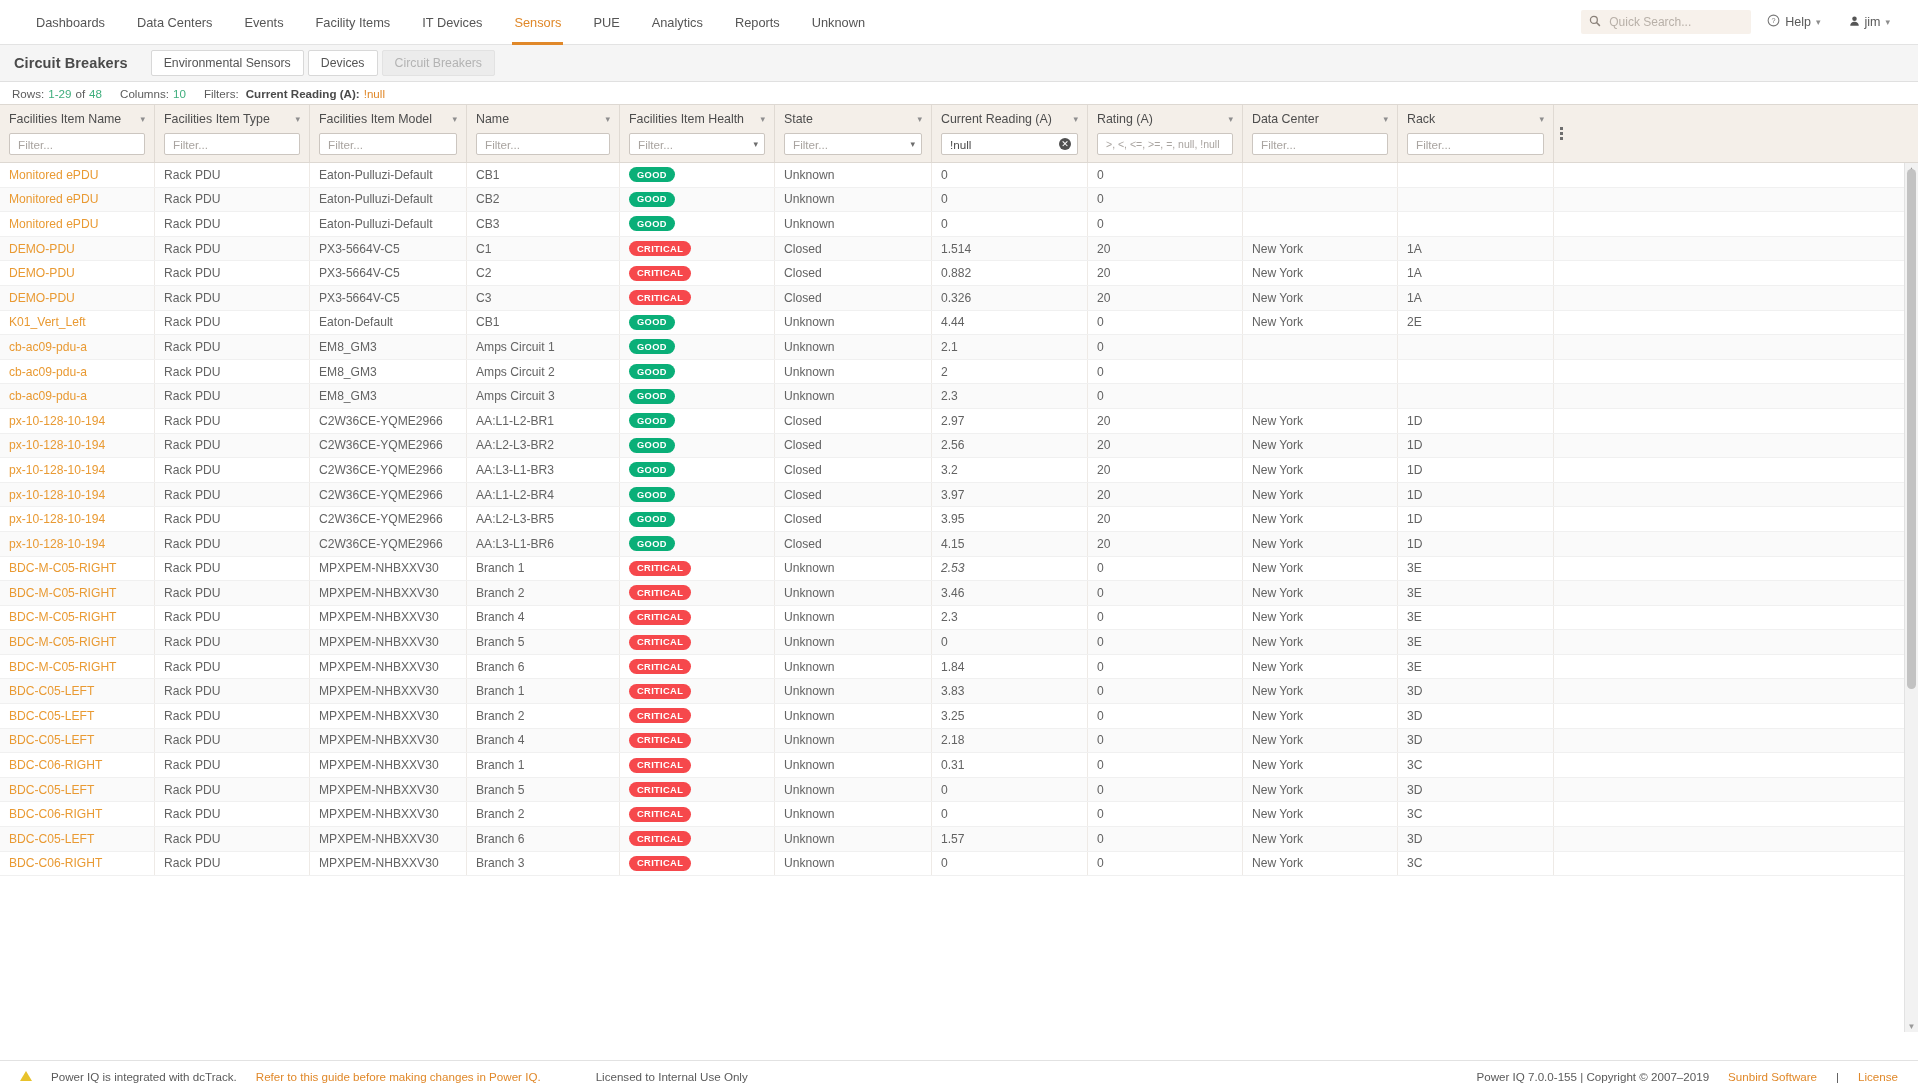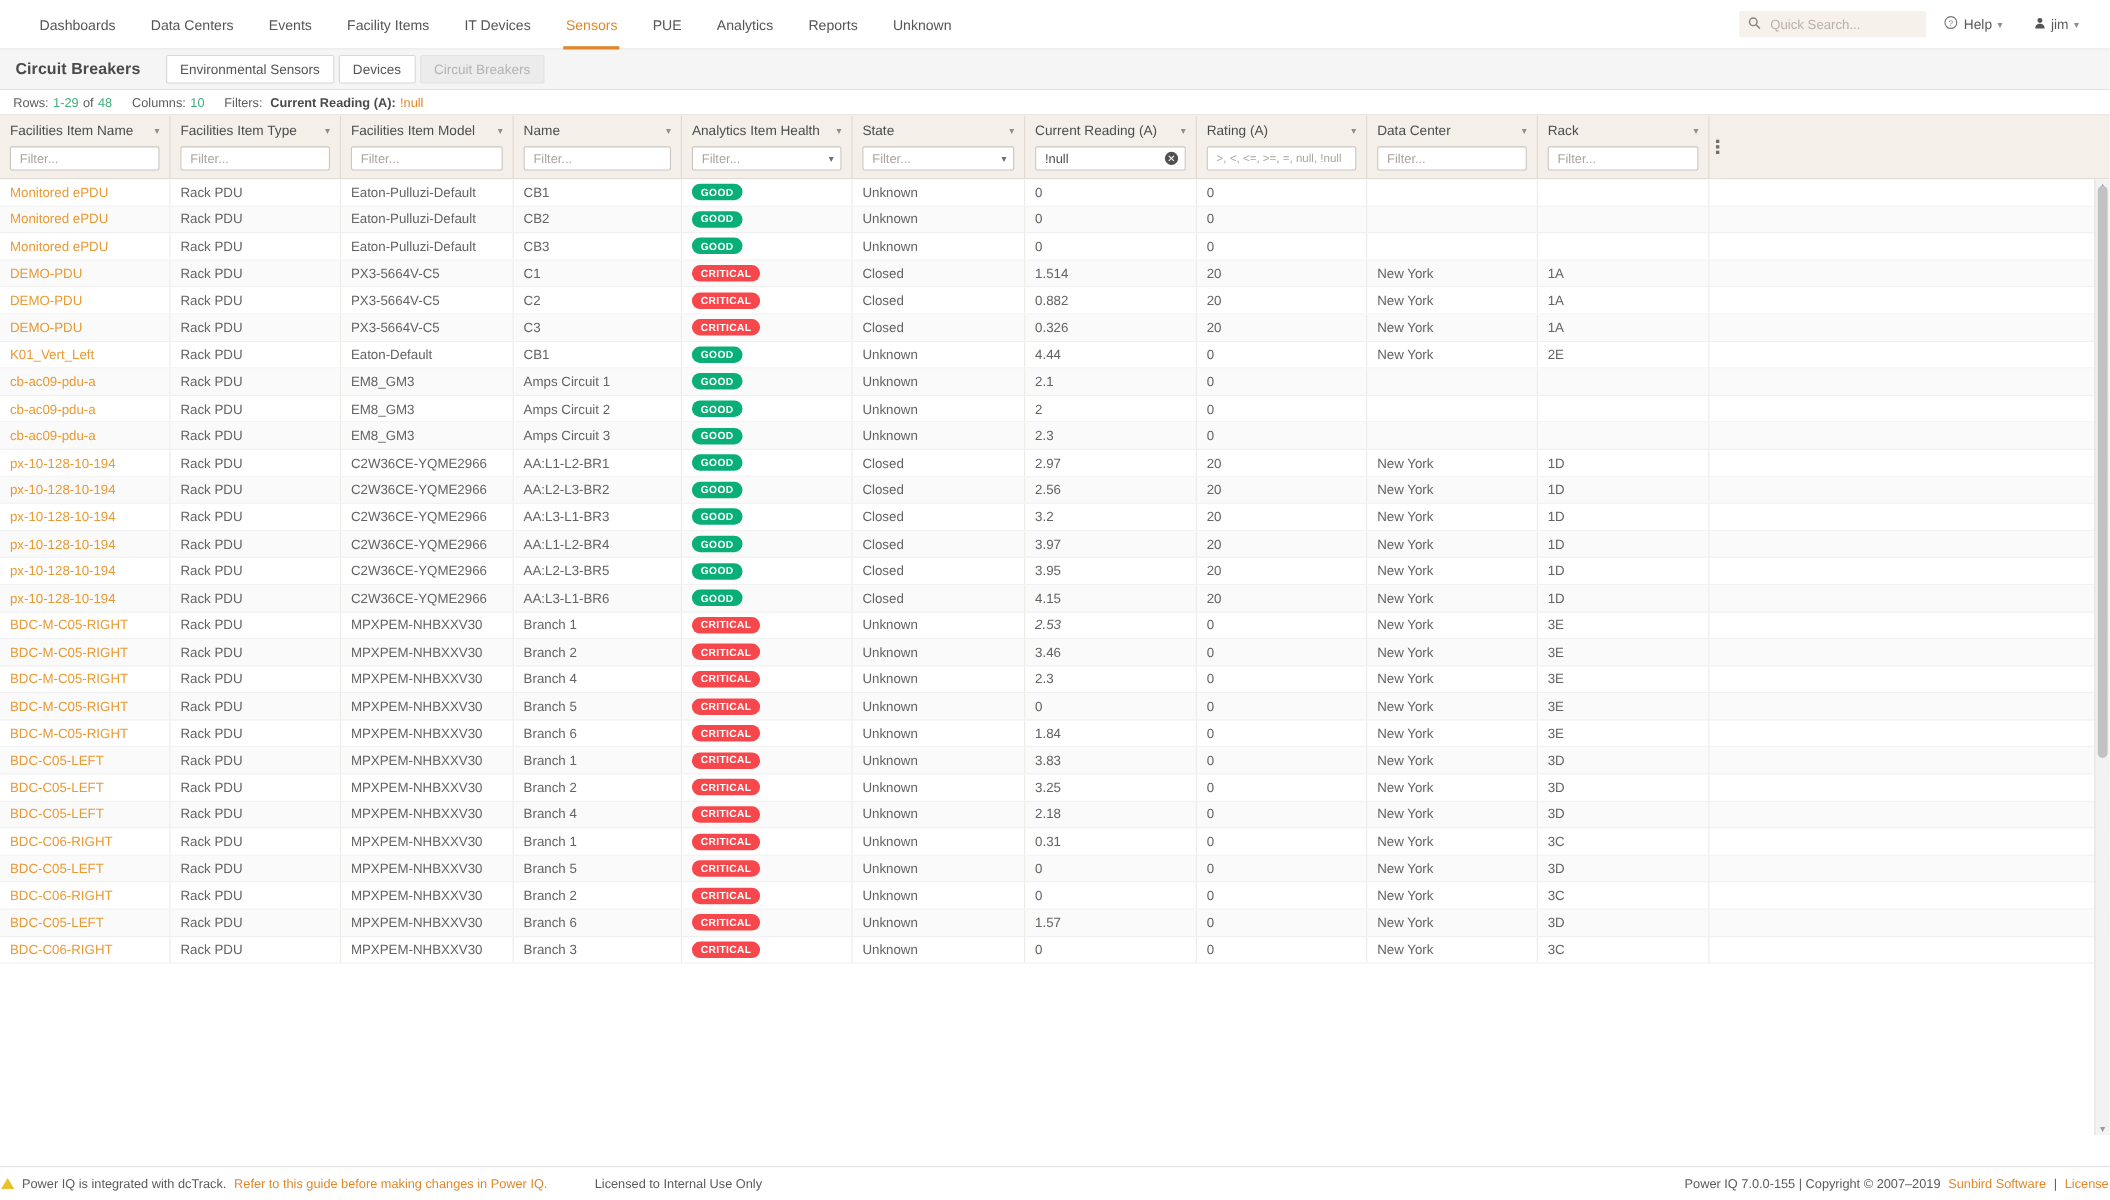--- a/index.html
+++ b/index.html
@@ -290,24 +290,24 @@
   .vscroll .arrow.down { bottom: 0; }
 
   
   .footer {
     position: absolute;
     left: 0; right: 0; bottom: 0;
     height: 31px;
     border-top: 1px solid #e2e2e2;
     background: #ffffff;
     display: flex; align-items: center;
-    padding: 0 1px;
+    padding: 0 20px;
     font-size: 11.6px;
     color: #5a5a5a;
-    gap: 7px;
+    gap: 19px;
   }
   .warn-tri {
     width: 0; height: 0;
     border-left: 6px solid transparent;
     border-right: 6px solid transparent;
     border-bottom: 10px solid #e8c22b;
     position: relative;
     flex: none;
   }
   .footer a, .orange { color: #e08829; text-decoration: none; cursor: pointer; }
@@ -419,21 +419,21 @@
         <div class="hcell-top">
           <span class="hcell-title">Name</span>
           <span class="chev">▾</span>
         </div>
         <div class="filterbox">
           <input type="text" placeholder="Filter..." style="">
         </div>
       </div>
       <div class="hcell" style="width: 155px;">
         <div class="hcell-top">
-          <span class="hcell-title">Analytics Item Health</span>
+          <span class="hcell-title">Facilities Item Health</span>
           <span class="chev">▾</span>
         </div>
         <div class="filterbox">
           <input type="text" placeholder="Filter..." style="">
           <span class="fb-chev">▾</span>
         </div>
       </div>
       <div class="hcell" style="width: 157px;">
         <div class="hcell-top">
           <span class="hcell-title">State</span>

